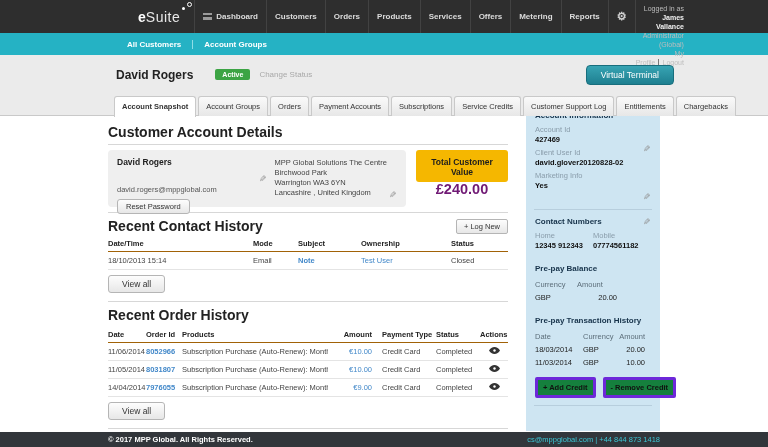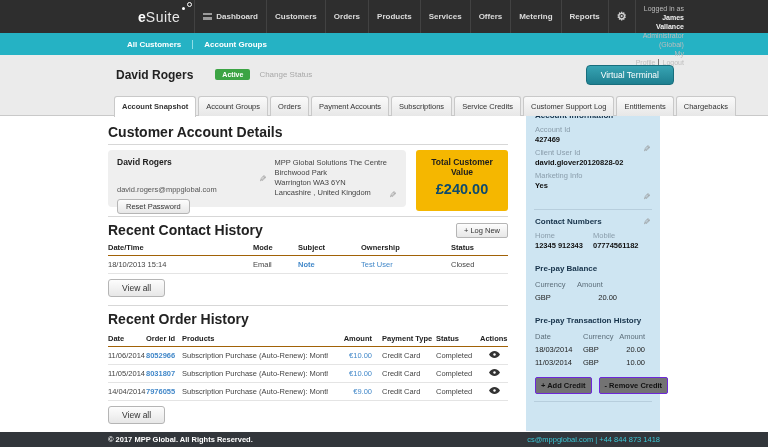--- a/index.html
+++ b/index.html
@@ -59,23 +59,23 @@
   .cust-card { flex:1; background:#efefef; border-radius:4px; padding:7px 9px; display:flex; height:57px; }
   .cc-left { width:142px; }
   .cc-name { font-size:8.5px; font-weight:bold; color:#222; }
   .cc-email { font-size:7.5px; color:#555; margin-top:18px; }
   .btn { background:linear-gradient(#fdfdfd,#e7e7e7); border:1px solid #b5b5b5; border-radius:3px; color:#333; cursor:pointer; font-family:inherit; }
   .reset-btn { font-size:7.5px; padding:2px 8px; margin-top:5px; }
   .pencil { color:#8f8f8f; font-size:9px; cursor:pointer; display:inline-block; transform:scaleX(-1); }
   .cc-pen1 { align-self:center; margin-right:8px; }
   .cc-mid { flex:1; font-size:7.5px; color:#444; line-height:10px; padding-top:1px; }
   .cc-pen2 { align-self:flex-end; }
-  .tcv { width:92px; background:#f5b700; border-radius:3px; text-align:center; padding:7px 4px 5px; height:61px; }
+  .tcv { width:92px; background:#f5b700; border-radius:3px; text-align:center; padding:7px 4px 5px; height:32px; }
   .tcv-label { font-size:8.5px; font-weight:bold; color:#1d1d1d; }
-  .tcv-value { font-size:14.5px; font-weight:bold; color:#0c4a6e; margin-top:4px; }
+  .tcv-value { font-size:14.5px; font-weight:bold; color:#701a75; margin-top:4px; }
 
   .grid { display:grid; font-size:7.5px; }
   .grid .h { font-weight:bold; color:#222; padding:3px 0; border-bottom:1px solid #a16207; }
   .grid .c { color:#444; padding:4px 0; border-bottom:1px solid #e4e4e4; }
   .ch-grid  { grid-template-columns:145px 45px 63px 90px 1fr; }
   .ord-grid { grid-template-columns:38px 36px 1fr 44px 10px 54px 44px 28px; }
   .ord-grid .amt, .ord-grid .h.amt { text-align:right; }
   .trunc { white-space:nowrap; overflow:hidden; }
   a.lnk { color:#4288c9; text-decoration:none; cursor:pointer; }
   a.lnk.b { font-weight:bold; }
@@ -92,21 +92,21 @@
   .sb-pen-r { text-align:right; margin-top:2px; }
   .sb-div { border:none; border-top:1px solid #b7cedd; margin:7px -1px; }
   .cn-grid { display:grid; grid-template-columns:58px 1fr; }
   .pp-grid { display:grid; grid-template-columns:42px 40px; }
   .pp-grid .num { text-align:right; }
   .pph-grid { display:grid; grid-template-columns:48px 36px 1fr; }
   .pph-grid .num { text-align:right; padding-right:6px; }
   .pp-label { color:#5c6e7a; padding:2px 0; }
   .pp-val { color:#222; padding:2px 0; }
   .credit-btns { display:flex; gap:7px; margin-top:8px; }
-  .credit-btn { background:#737373; border:1px solid #6d28d9; border-radius:2px; font-size:7.5px; font-weight:bold; color:#111; padding:3px 5px; cursor:pointer; font-family:inherit; white-space:nowrap; }
+  .credit-btn { background:#15803d; border:3px solid #6d28d9; border-radius:2px; font-size:7.5px; font-weight:bold; color:#111; padding:3px 5px; cursor:pointer; font-family:inherit; white-space:nowrap; }
 
   
   .footer { height:21px; background:#32363b; }
   .footer-inner { display:flex; justify-content:space-between; align-items:center; height:15px; font-size:7.5px; }
   .foot-left { color:#fff; font-weight:bold; }
   .foot-right { color:#3cc5d4; }
 </style>
 </head>
 <body>
 

